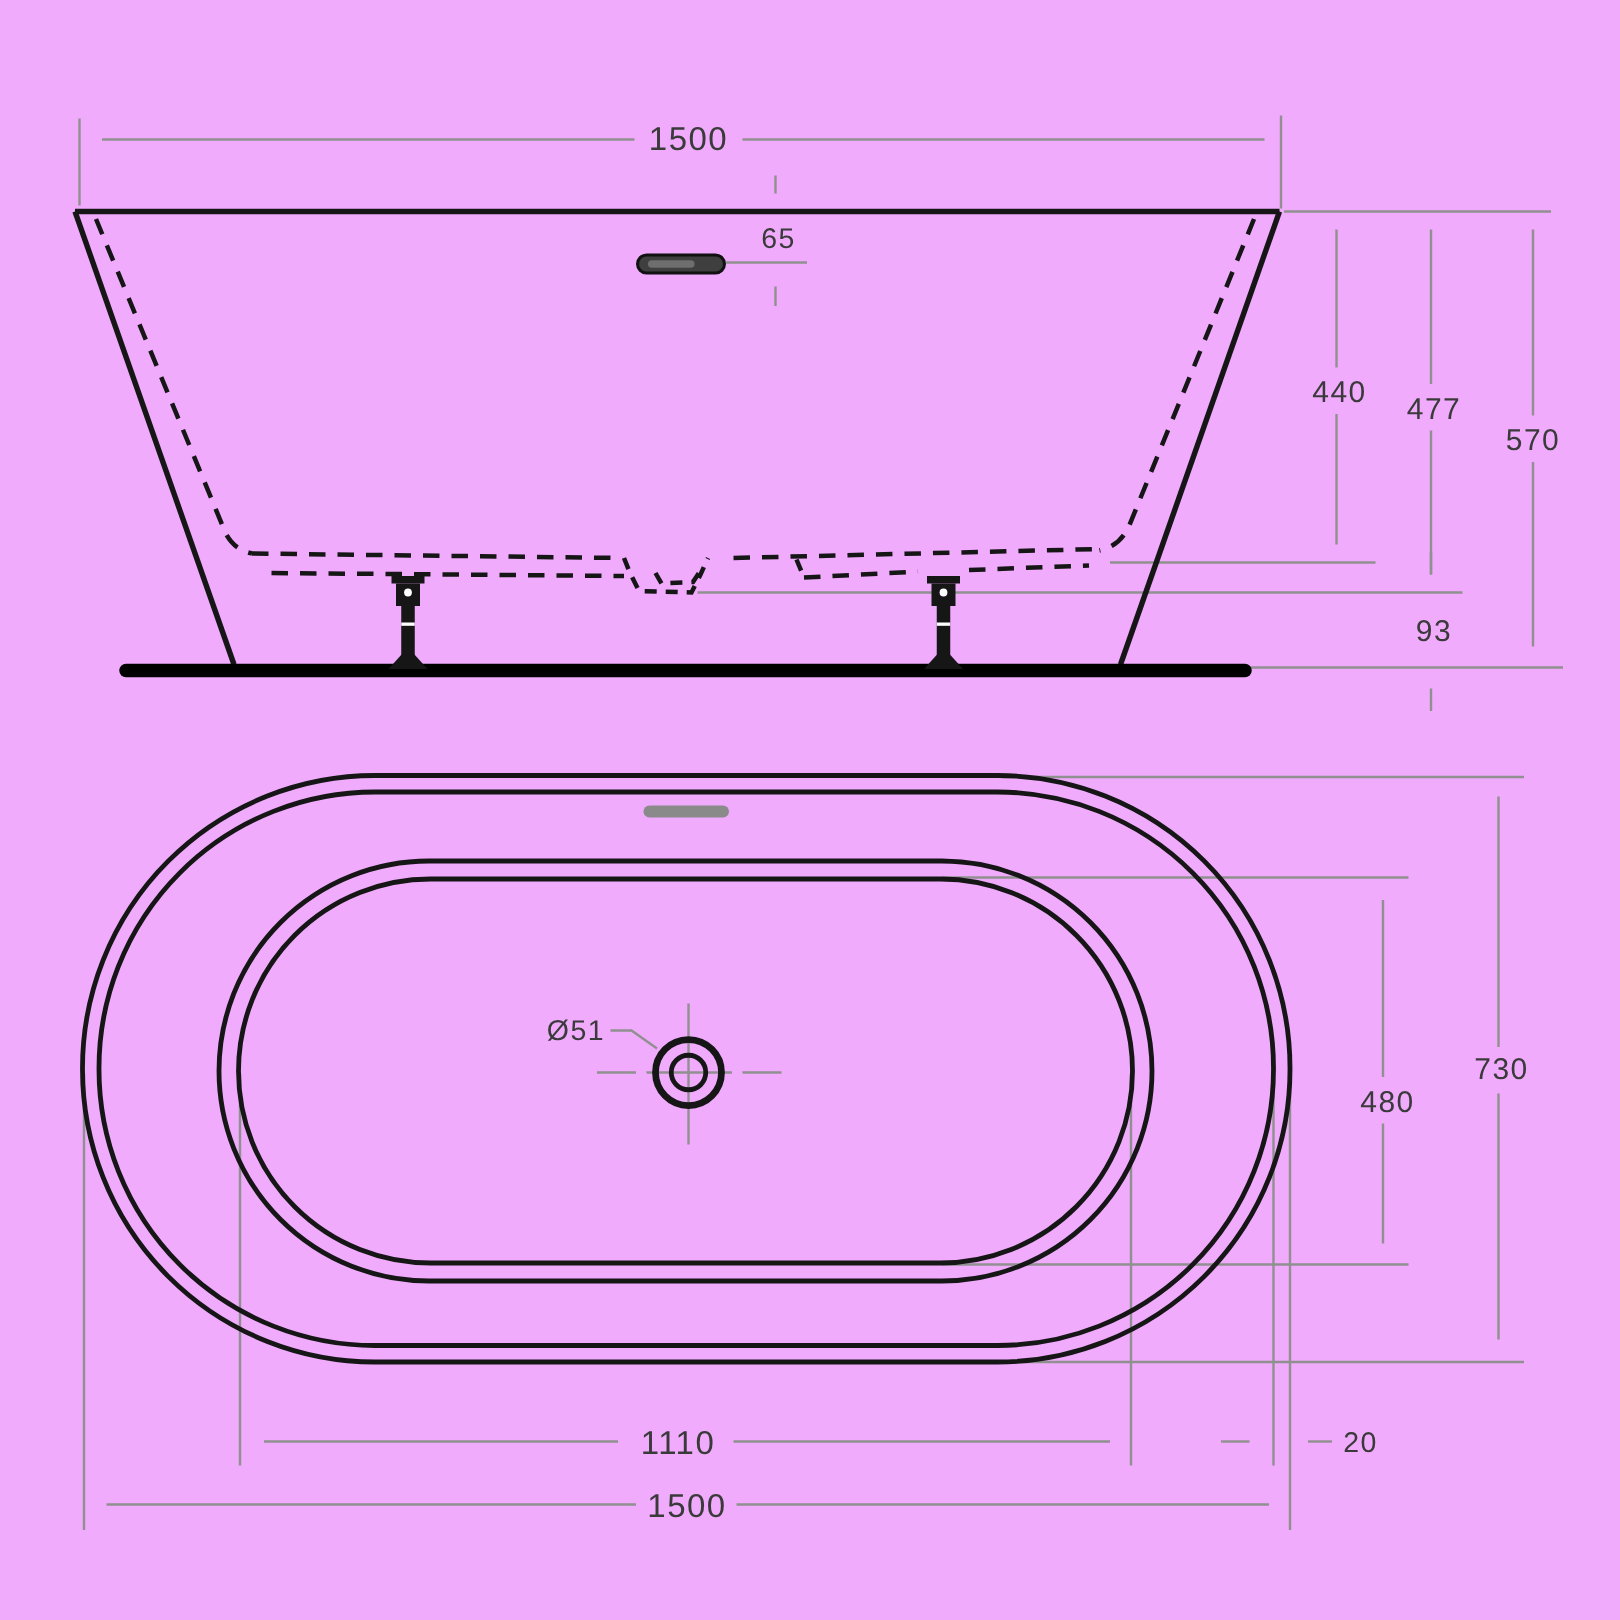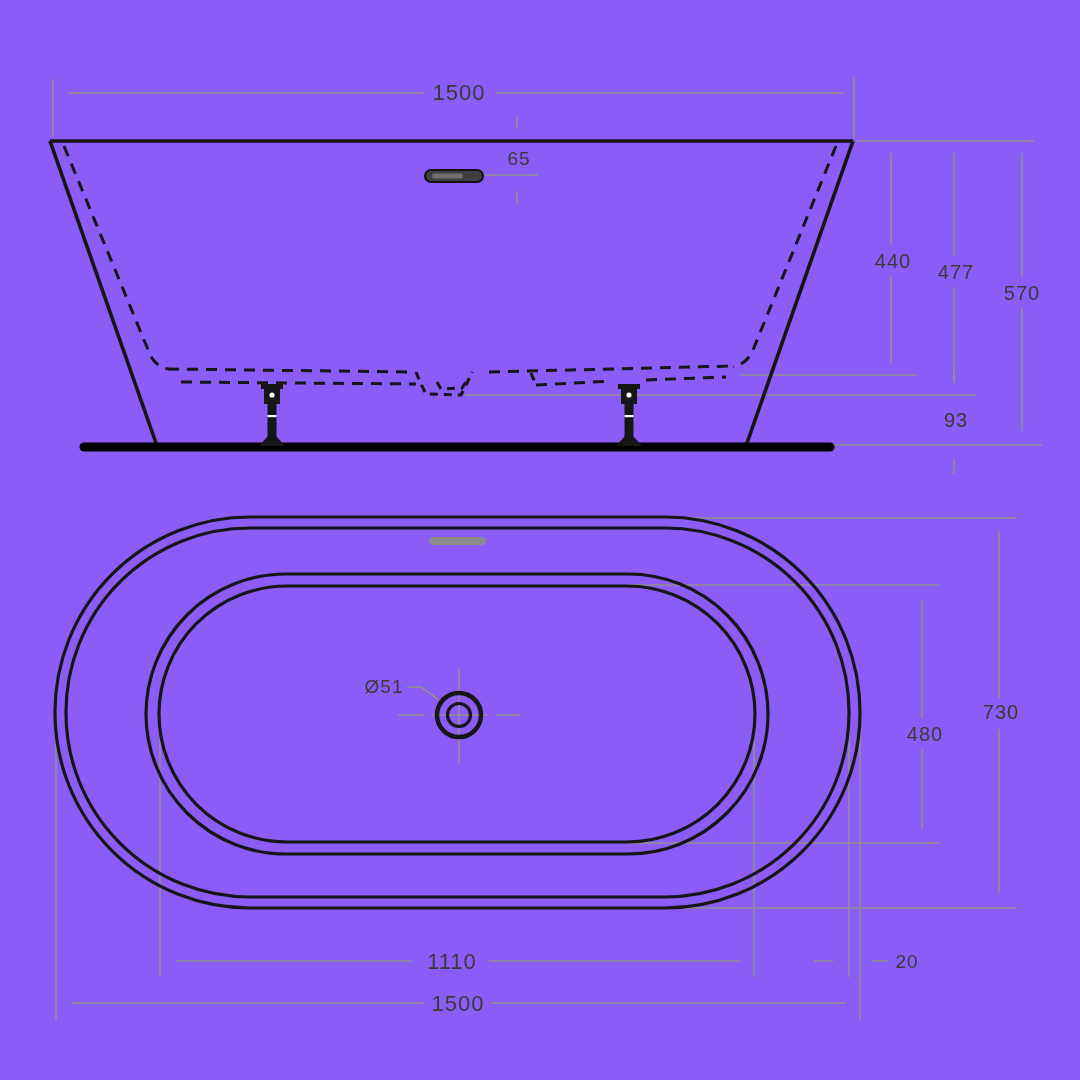--- a/index.html
+++ b/index.html
@@ -5,21 +5,21 @@
   html, body {
     margin: 0;
     padding: 0;
     background: #ffffff;
     font-family: "Liberation Sans", "DejaVu Sans", sans-serif;
   }
   .canvas {
     position: relative;
     width: 1080px;
     height: 1080px;
-    background: #8b5cf6;
+    background: #f0abfc;
     overflow: hidden;
   }
   svg { display: block; }
   text {
     font-family: "Liberation Sans", "DejaVu Sans", sans-serif;
     fill: #3a3a3a;
     letter-spacing: 1px;
   }
   .dim-label   { font-size: 20px; }
   .dim-label-lg{ font-size: 22px; }

